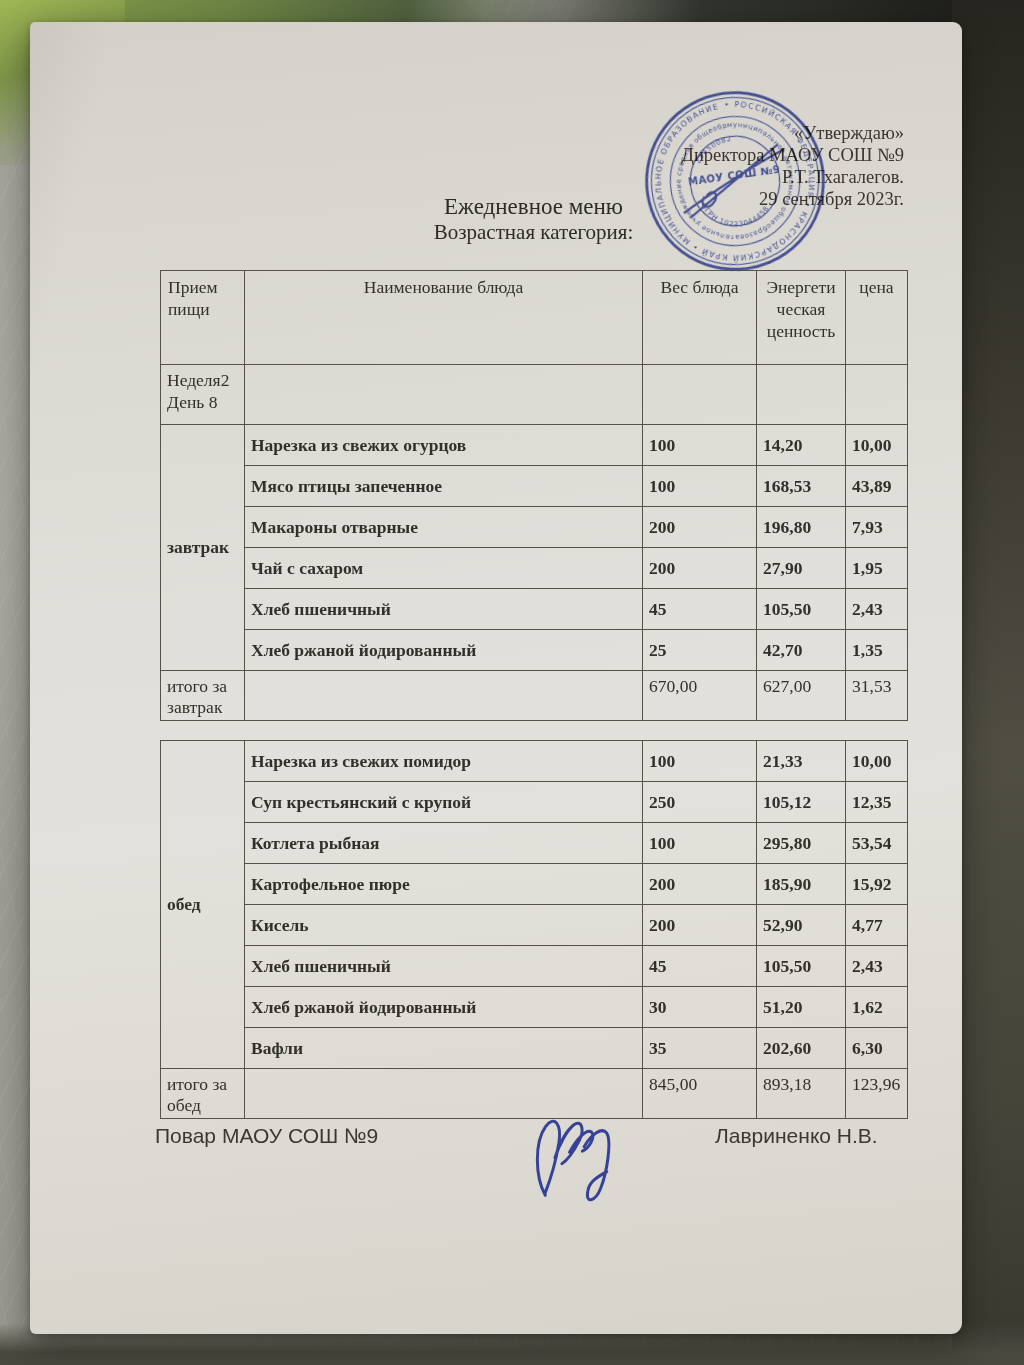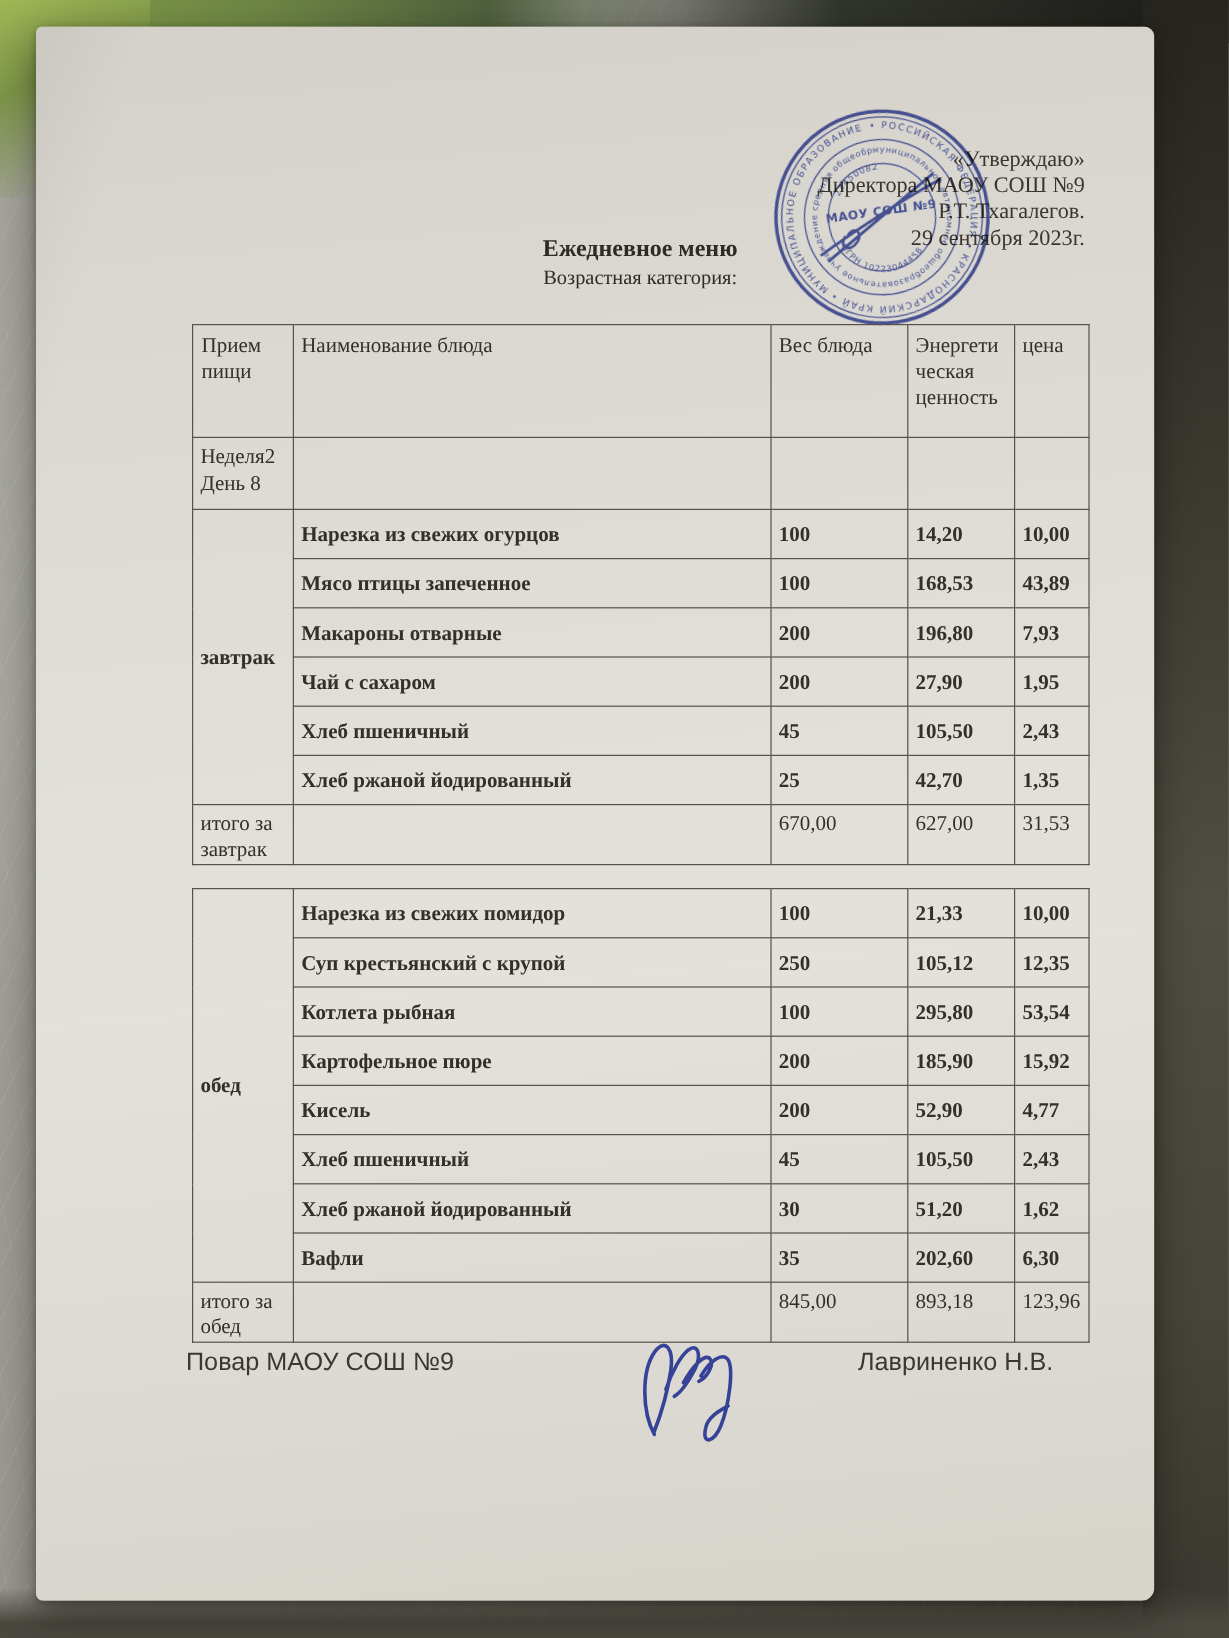--- a/index.html
+++ b/index.html
@@ -44,31 +44,31 @@
     mix-blend-mode:multiply; opacity:.82; filter:blur(.3px); transform:rotate(-8deg); }
   .stamp circle, .stamp .st-sig { stroke:#2b3aa0; }
   .stamp text { fill:#2b3aa0; font-family:"DejaVu Sans", sans-serif; }
   .st-o { font-size:8.2px; letter-spacing:1.4px; }
   .st-m { font-size:7.2px; letter-spacing:.6px; }
   .st-i { font-size:7.4px; letter-spacing:.8px; }
   .st-c { font-size:10.5px; font-weight:bold; letter-spacing:.5px; }
 
   
   .titleblock { position:absolute; left:130px; top:172px; width:747px; text-align:center; color:#2e2b26; }
-  .t-main { font-size:20px; font-weight:bold; line-height:26px; }
-  .t-sub  { font-size:17px; line-height:24px; }
+  .t-main { font-size:23px; font-weight:normal; line-height:26px; }
+  .t-sub  { font-size:21px; line-height:24px; }
   .t-age  { font-size:21px; line-height:24px; }
 
   
   table.menu { position:absolute; left:130px; border-collapse:collapse; table-layout:fixed; width:747px;
     font-size:17.5px; color:#33302b; }
   table.menu td { border:1px solid #56524a; vertical-align:middle; padding:2px 6px; overflow:hidden; }
   .tbl-breakfast { top:248px; }
   .tbl-lunch { top:718px; }
-  tr.hdr td { height:94px; vertical-align:top; padding-top:5px; line-height:22px; }
+  tr.hdr td { height:94px; vertical-align:top; text-align:center; padding-top:5px; line-height:22px; }
   tr.hdr td.c-meal { text-align:left; padding-left:7px;font-family:Liberation Serif, serif; }
   tr.week td { height:60px; vertical-align:top; line-height:22px; padding-top:4px; }
   tr.dish td { height:41px;font-weight:bold; }
   td.mealcell { vertical-align:top; padding-top:10px; }
   tr.total td { height:48px; vertical-align:top; padding-top:5px; line-height:21px; }
   .wline { display:block; }
 
   
   .footer-left, .footer-right { position:absolute; top:1102px;
     font-family:"Liberation Sans", sans-serif; font-size:21px; color:#3b3833; }

